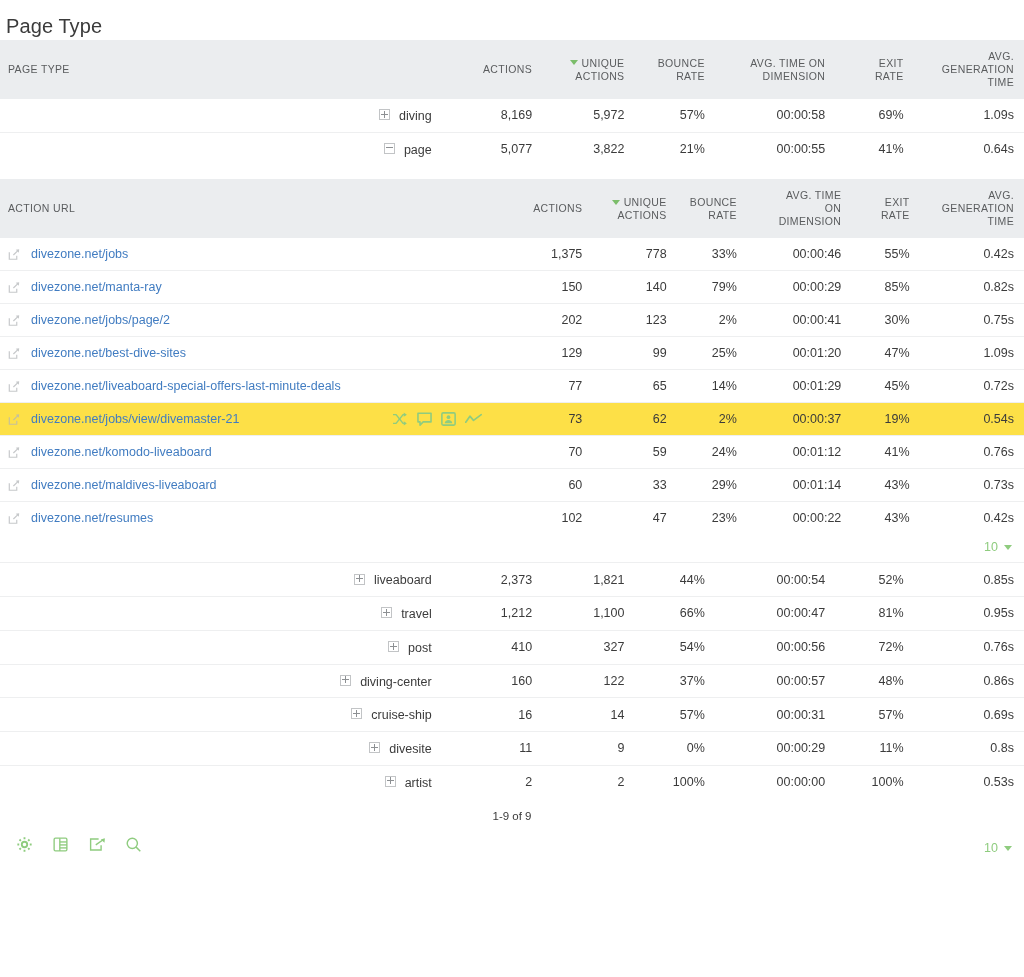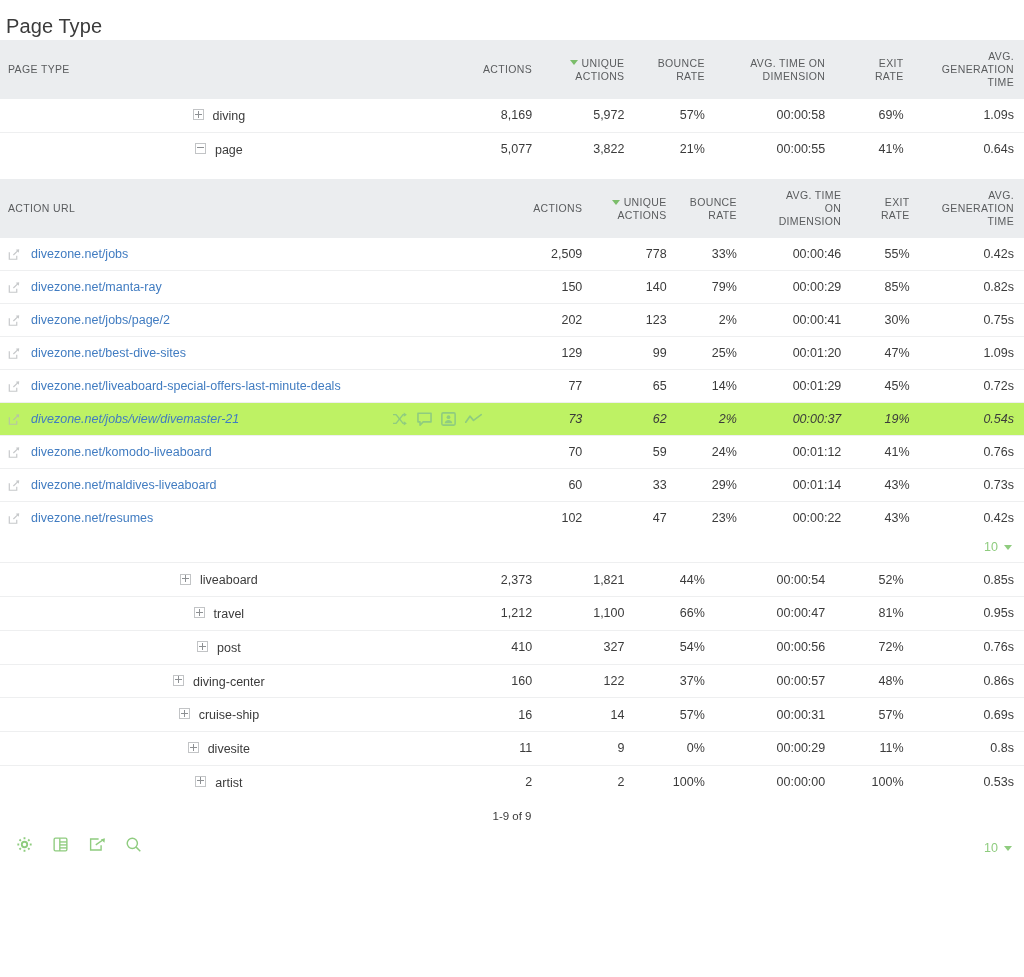--- a/index.html
+++ b/index.html
@@ -52,21 +52,21 @@
   table.dt td {
     border-top: 1px solid #eeeff0;
     padding: 9px 10px 9px 8px;
     text-align: right;
     font-size: 12.5px;
     color: #3b3b3b;
     vertical-align: middle;
     white-space: nowrap;
   }
   table.dt td.label-col {
-    text-align: center;
+    text-align: right;
     padding-left: 6px;
   }
   table.dt tr.first-row td { border-top: none; }
 
   
   .col-label   { width: 440px; }
   .col-actions { width: 100px; }
   .col-unique  { width: 92px; }
   .col-bounce  { width: 80px; }
   .col-time    { width: 120px; }
@@ -143,21 +143,21 @@
     margin-left: 2px;
     flex: 0 0 auto;
     opacity: 0.75;
   }
   a.url-link {
     color: #417cc1;
     text-decoration: none;
     font-size: 12.5px;
   }
 
-  tr.hovered td { background: #bef264; font-style: italic; }
+  tr.hovered td { background: #fde047; }
 
   
   .row-actions {
     display: flex;
     align-items: center;
     gap: 9px;
     margin-left: auto;
     padding-right: 10px;
   }
   .row-actions svg { display: block; }
@@ -303,21 +303,21 @@
           <td class="label-col">
             <div class="url-cell">
               <svg viewBox="0 0 14 14" class="link-icon">
                 <path d="M1 4.2 V13 H10.5 V8.6" fill="none" stroke="#b3b6b9" stroke-width="1.5"></path>
                 <path d="M6.2 7.6 L12.6 1.4" fill="none" stroke="#b3b6b9" stroke-width="1.5"></path>
                 <path d="M13.6 0.4 L13.2 4.8 L9.2 0.9 Z" fill="#b3b6b9"></path>
               </svg>
               <a class="url-link" href="#">divezone.net/jobs</a>
             </div>
           </td>
-          <td>2,509</td>
+          <td>1,375</td>
           <td>778</td>
           <td>33%</td>
           <td>00:00:46</td>
           <td>55%</td>
           <td>0.42s</td>
         </tr>
         <tr>
           <td class="label-col">
             <div class="url-cell">
               <svg viewBox="0 0 14 14" class="link-icon">

